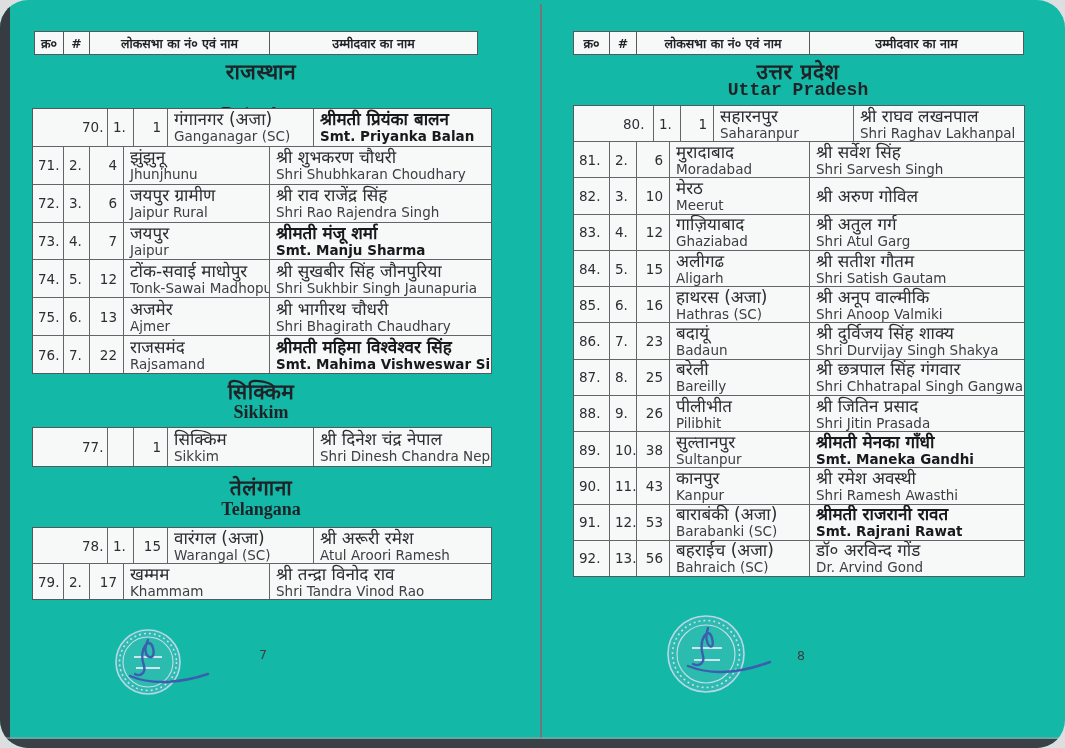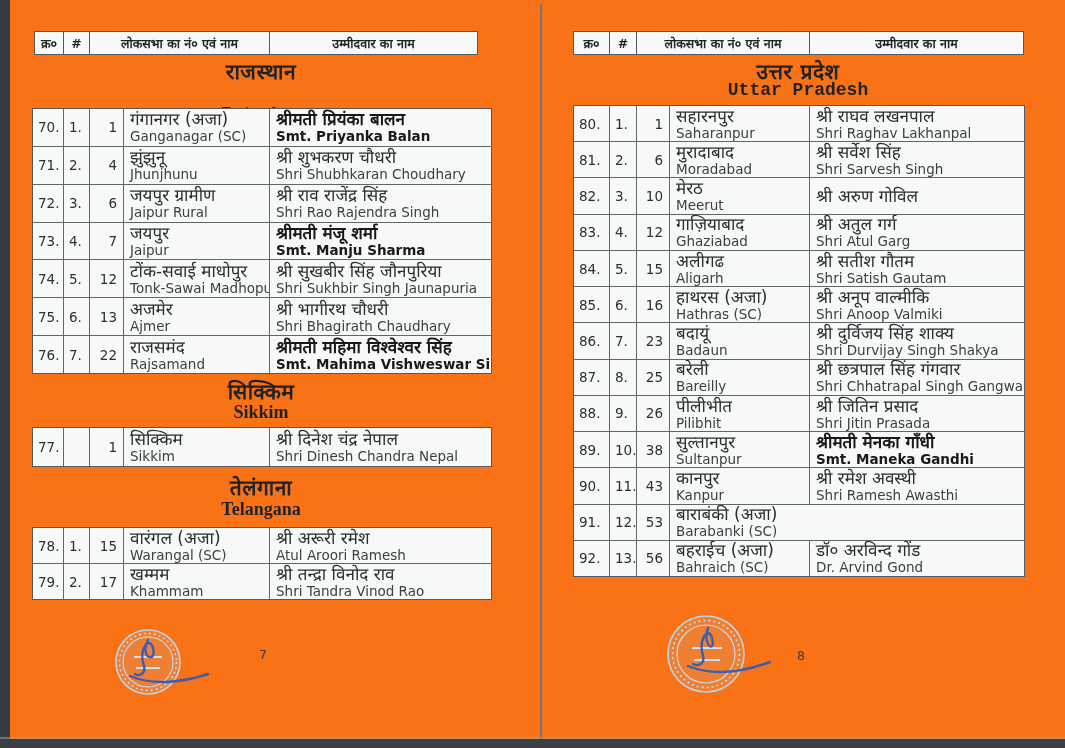--- a/index.html
+++ b/index.html
@@ -1,20 +1,21 @@
 <!DOCTYPE html>
 <html><head>
 <meta charset="utf-8">
 <style>
   html,body{margin:0;padding:0;background:#dcdedf;}
   .scan{
     position:relative;width:1065px;height:748px;overflow:hidden;
-    background:#f97316;
+    background:#14b8a6;
     font-family:"DejaVu Sans","Liberation Sans",sans-serif;
     color:#26292e;
+    border-radius:28px;
   }
   .edge-left{position:absolute;left:0;top:0;width:10px;height:748px;background:#363c42;}
   .edge-bottom{position:absolute;left:0;top:739px;width:1065px;height:9px;background:#3a4046;}
   .edge-bottom::before{content:"";position:absolute;left:0;top:-2px;width:100%;height:2px;background:#9aa0a4;opacity:.55;}
   .page-divider{position:absolute;left:540px;top:4px;width:2px;height:735px;background:#73777a;}
 
   
   .hdr{
     position:absolute;height:22px;border:1px solid #55595d;display:grid;background:#f7f8f8;
   }
@@ -31,21 +32,21 @@
   .title-en{position:absolute;text-align:center;font-weight:bold;font-size:18px;color:#1f2226;
     font-family:"Liberation Serif","DejaVu Serif",serif;}
   .tl{left:32px;width:458px;}
   .tr{left:573px;width:450px;}
 
   
   .tbl{position:absolute;border:1px solid #55595d;display:flex;flex-direction:column;background:#f7f8f8;}
   .tbl-l{left:32px;width:458px;}
   .tbl-r{left:573px;width:450px;}
   .trow{flex:1;display:grid;border-top:1px solid #62666a;min-height:0;}
-  .trow:first-child{border-top:none;}
+  .trow:first-child{border-top:none;margin-left:44px;}
   .tbl-l .trow{grid-template-columns:30px 26px 34px 146px 1fr;}
   .tbl-r .trow{grid-template-columns:35px 27px 33px 140px 1fr;}
   .cell{border-left:1px solid #62666a;min-width:0;overflow:hidden;}
   .cell:first-child{border-left:none;}
   .cell.serial,.cell.sub{display:flex;align-items:center;padding-left:5px;font-size:13.5px;color:#2b2e33;}
   .cell.num{display:flex;align-items:center;justify-content:flex-end;padding-right:6px;font-size:13.5px;color:#2b2e33;}
   .cell.name,.cell.cand{padding:2px 5px 1px 6px;display:flex;flex-direction:column;justify-content:center;}
   .cell .hi{font-size:17px;line-height:17px;color:#2a2d31;white-space:nowrap;}
   .cell .en{font-size:13.5px;line-height:16px;color:#3c4044;white-space:nowrap;}
   .trow.bold .cand .hi,.trow.bold .cand .en{font-weight:bold;color:#17191c;}
@@ -379,20 +380,24 @@
           </div>
         </div>
         <div class="trow bold">
           <div class="cell serial">91.</div>
           <div class="cell sub">12.</div>
           <div class="cell num">53</div>
           <div class="cell name">
             <div class="hi">बाराबंकी (अजा)</div>
             <div class="en">Barabanki (SC)</div>
           </div>
+          <div class="cell cand">
+            <div class="hi">श्रीमती राजरानी रावत</div>
+            <div class="en">Smt. Rajrani Rawat</div>
+          </div>
         </div>
         <div class="trow">
           <div class="cell serial">92.</div>
           <div class="cell sub">13.</div>
           <div class="cell num">56</div>
           <div class="cell name">
             <div class="hi">बहराईच (अजा)</div>
             <div class="en">Bahraich (SC)</div>
           </div>
           <div class="cell cand">

